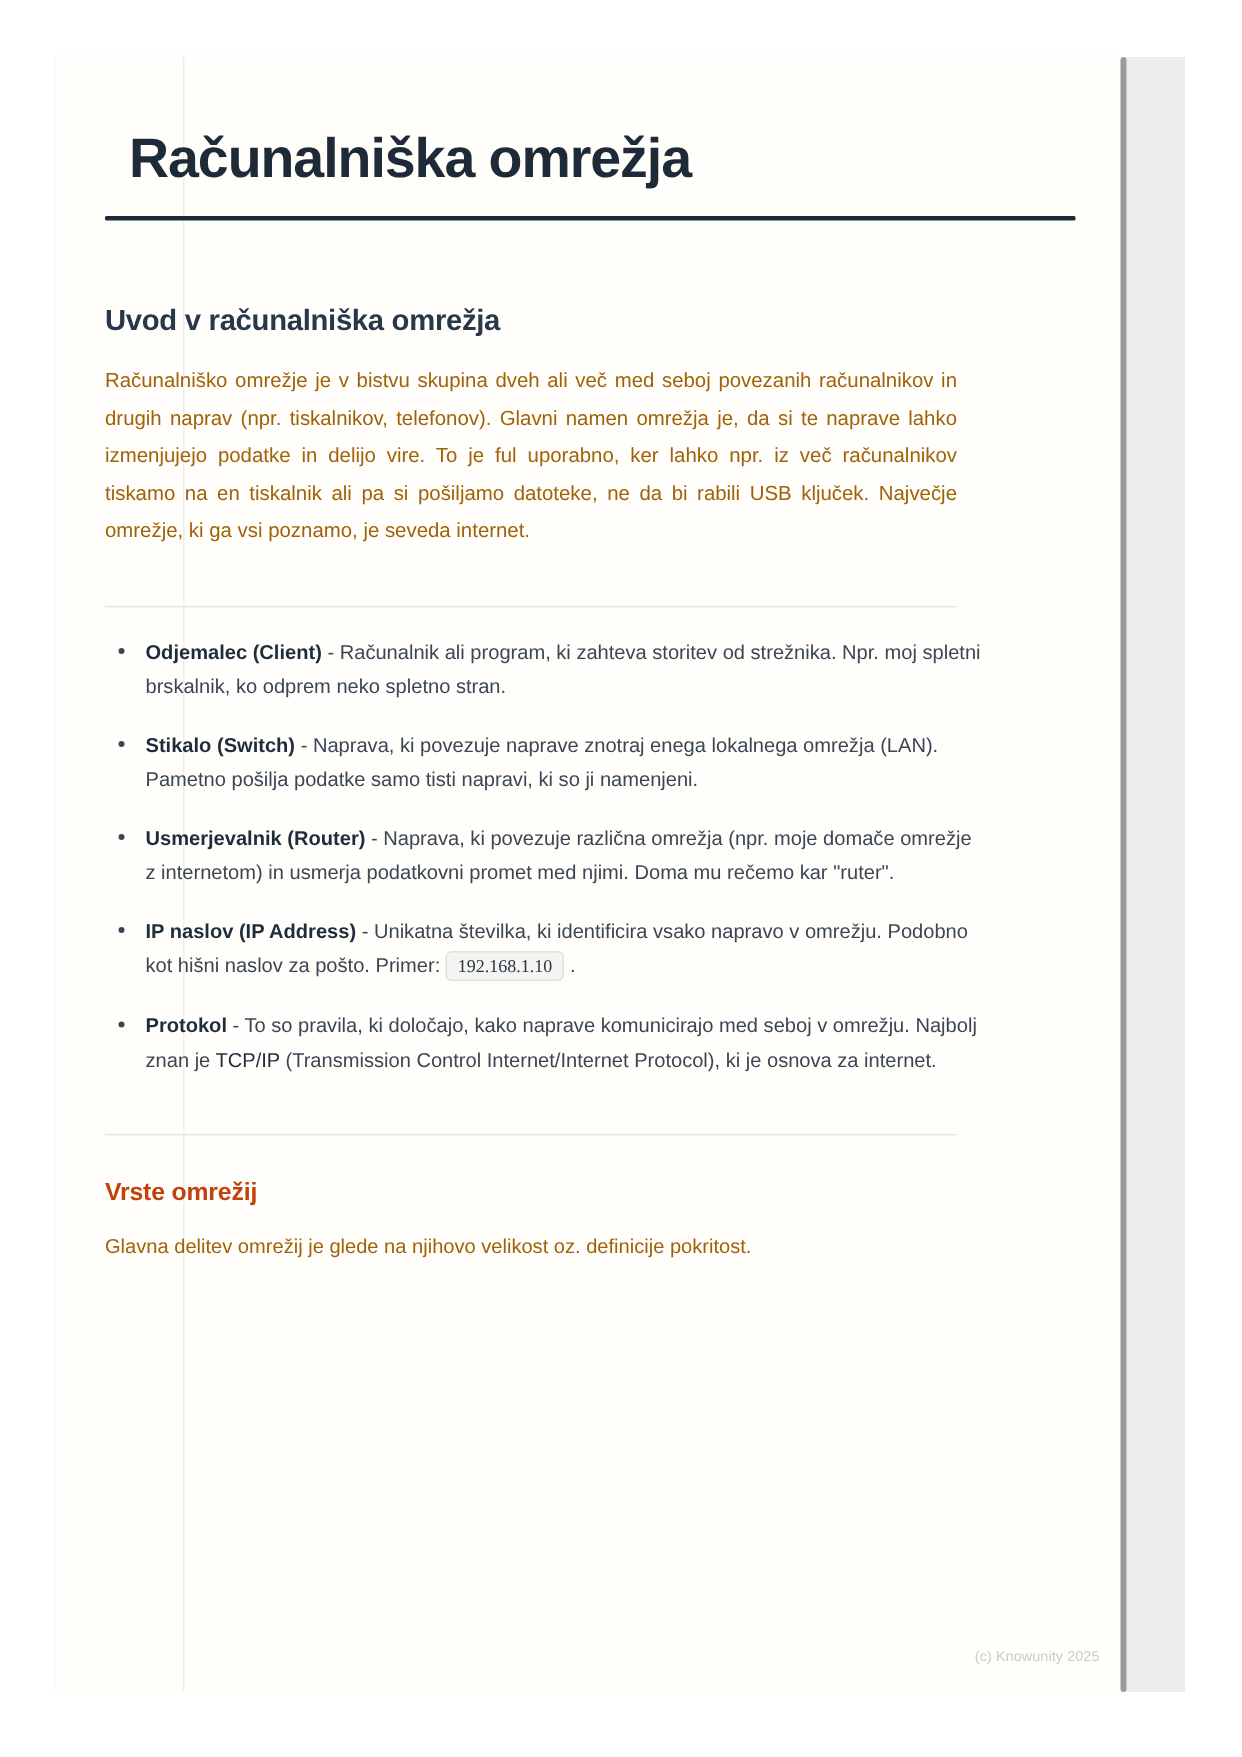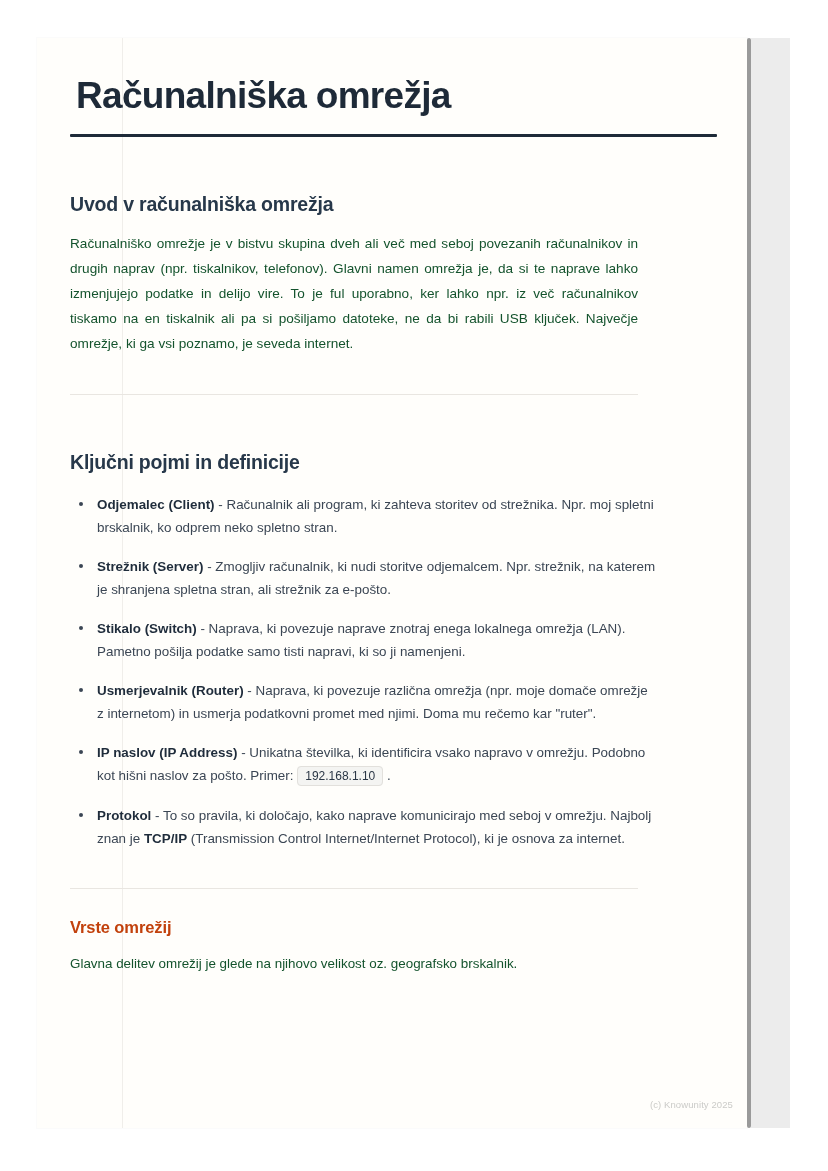--- a/index.html
+++ b/index.html
@@ -47,21 +47,21 @@
 
   .content {
     position: absolute;
     left: 33px;
     top: 0;
     width: 645px;
   }
 
   
   .doc-title {
-    margin: 6px;
+    margin: 16px;
     padding-top: 30px;
     font-size: 37px;
     line-height: 1.18;
     font-weight: 700;
     color: #1e2a38;
     letter-spacing: -0.7px;
   }
   .title-rule {
     margin-top: 16px;
     width: 647px;
@@ -89,21 +89,21 @@
     color: #c2410c;
     letter-spacing: -0.1px;
   }
 
   
   p.body-text {
     margin: 0;
     padding-top: 14px;
     font-size: 13.6px;
     line-height: 25px;
-    color: #14532d;
+    color: #a16207;
   }
   p.justified {
     text-align: justify;
     text-align-last: left;
     width: 568px;
   }
   p.lead {
     font-size: 13.4px;
     line-height: 22px;
   }
@@ -139,26 +139,26 @@
     width: 4px;
     height: 4px;
     border-radius: 50%;
     background: #3b4654;
   }
   .term-name {
     font-weight: 700;
     color: #1f2c3b;
   }
   .strong-inline {
-    font-weight: 700;
+    font-weight: 400;
     color: #1f2c3b;
     margin-top: 13px;
   }
   code.chip {
-    font-family: Liberation Sans, sans-serif;
+    font-family: Liberation Serif, serif;
     font-size: 12px;
     background: #f4f4f2;
     border: 1px solid #e2e0dc;
     border-radius: 4px;
     padding: 2px 7px;
     color: #2a3645;
     white-space: nowrap;
   }
 
   
@@ -202,47 +202,43 @@
     <div class="content">
 
       <h1 class="doc-title">Računalniška omrežja</h1>
       <div class="title-rule"></div>
 
       <h2 class="sec-title">Uvod v računalniška omrežja</h2>
       <p class="body-text justified">Računalniško omrežje je v bistvu skupina dveh ali več med seboj povezanih računalnikov in drugih naprav (npr. tiskalnikov, telefonov). Glavni namen omrežja je, da si te naprave lahko izmenjujejo podatke in delijo vire. To je ful uporabno, ker lahko npr. iz več računalnikov tiskamo na en tiskalnik ali pa si pošiljamo datoteke, ne da bi rabili USB ključek. Največje omrežje, ki ga vsi poznamo, je seveda internet.</p>
 
       <div class="divider"></div>
 
-      <h2 class="sec-title">Ključni pojmi in definicije</h2>
 
       <ul class="term-list">
         <li>
           <span class="term-name">Odjemalec (Client)</span><span> - </span><span>Računalnik ali program, ki zahteva storitev od strežnika. Npr. moj spletni brskalnik, ko odprem neko spletno stran.</span>
         </li>
         <li>
-          <span class="term-name">Strežnik (Server)</span><span> - </span><span>Zmogljiv računalnik, ki nudi storitve odjemalcem. Npr. strežnik, na katerem je shranjena spletna stran, ali strežnik za e-pošto.</span>
-        </li>
-        <li>
           <span class="term-name">Stikalo (Switch)</span><span> - </span><span>Naprava, ki povezuje naprave znotraj enega lokalnega omrežja (LAN). Pametno pošilja podatke samo tisti napravi, ki so ji namenjeni.</span>
         </li>
         <li>
           <span class="term-name">Usmerjevalnik (Router)</span><span> - </span><span>Naprava, ki povezuje različna omrežja (npr. moje domače omrežje z internetom) in usmerja podatkovni promet med njimi. Doma mu rečemo kar "ruter".</span>
         </li>
         <li>
           <span class="term-name">IP naslov (IP Address)</span><span> - </span><span>Unikatna številka, ki identificira vsako napravo v omrežju. Podobno kot hišni naslov za pošto. Primer: </span><code class="chip">192.168.1.10</code><span> .</span>
         </li>
         <li>
           <span class="term-name">Protokol</span><span> - </span><span>To so pravila, ki določajo, kako naprave komunicirajo med seboj v omrežju. Najbolj znan je </span><span class="strong-inline">TCP/IP</span><span> (Transmission Control Internet/Internet Protocol), ki je osnova za internet.</span>
         </li>
       </ul>
 
       <div class="divider"></div>
 
       <h3 class="sub-title">Vrste omrežij</h3>
-      <p class="body-text lead">Glavna delitev omrežij je glede na njihovo velikost oz. geografsko brskalnik.</p>
+      <p class="body-text lead">Glavna delitev omrežij je glede na njihovo velikost oz. definicije pokritost.</p>
 
     </div>
 
     <div class="watermark">(c) Knowunity 2025</div>
   </div>
 
   <div class="scrollbar-track"></div>
   <div class="scrollbar-thumb"></div>
 
 </div>

